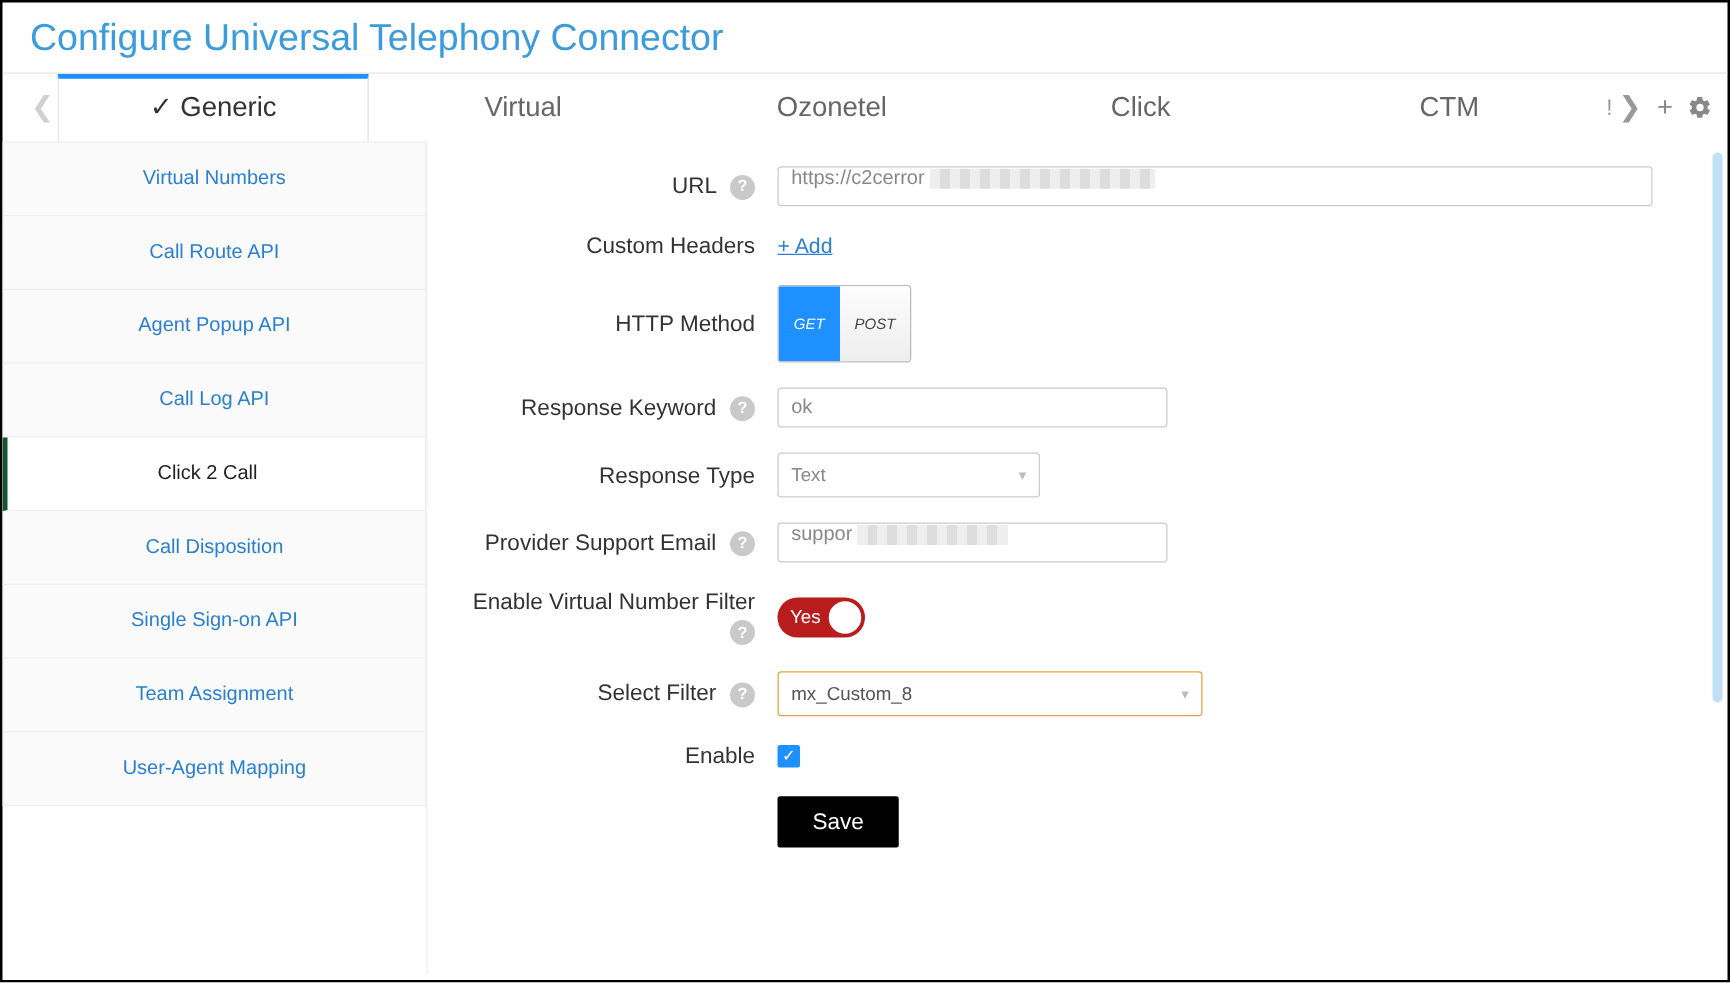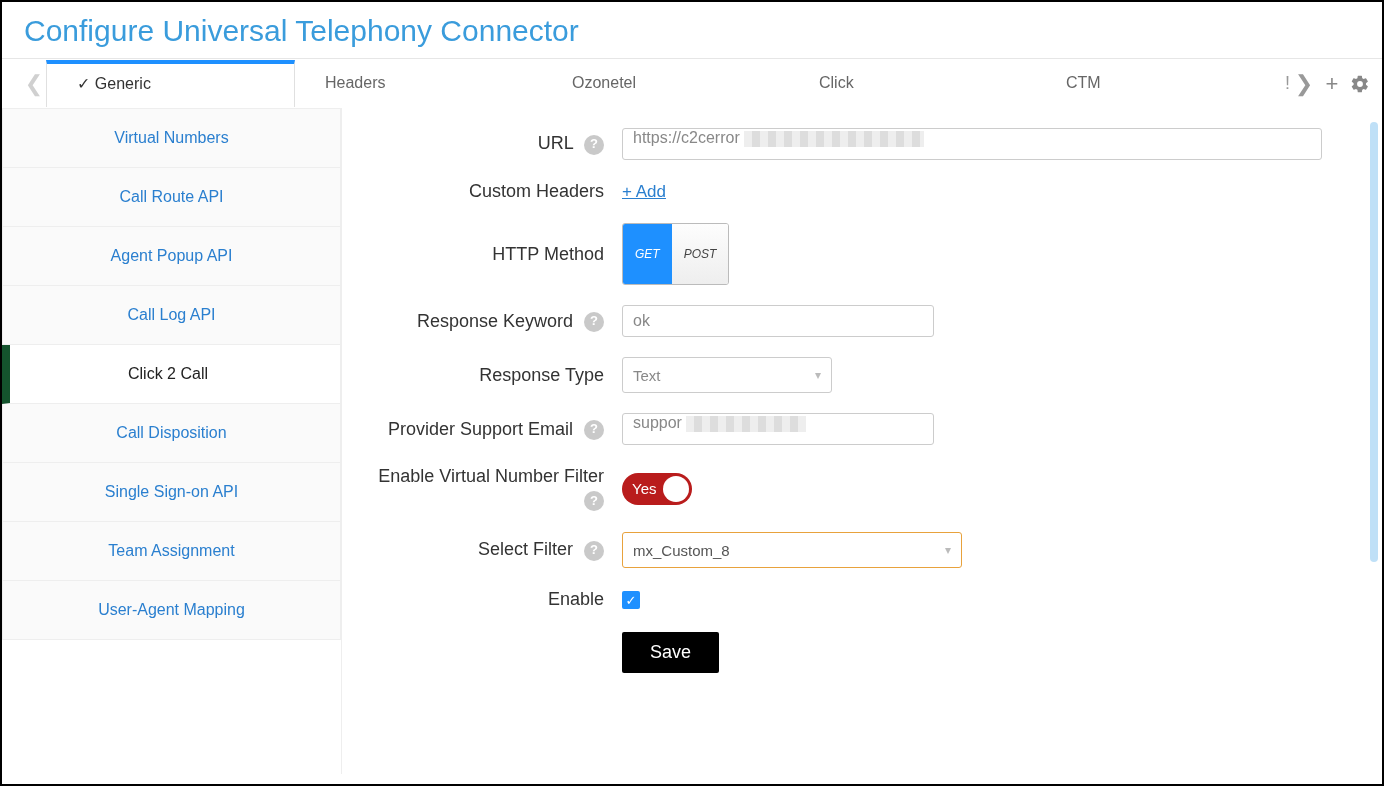--- a/index.html
+++ b/index.html
@@ -53,23 +53,24 @@
     margin-left: 4px;
   }
   .tabs {
     display: flex;
     flex: 1;
     overflow: hidden;
   }
   .tab {
     padding: 14px 30px;
     color: #666;
-    font-size: 16px;
+    font-size: 22px;
     cursor: pointer;
     flex: 1;
+    text-align: center;
     white-space: nowrap;
   }
   .tab.active {
     color: #333;
     border-top: 4px solid #1e90ff;
     border-left: 1px solid #e0e0e0;
     border-right: 1px solid #e0e0e0;
     padding-top: 10px;
     background: #fff;
   }
@@ -89,21 +90,21 @@
     color: #2a7fcf;
     font-size: 16px;
     cursor: pointer;
     background: #fafafa;
     text-align: center;
   }
   .side-item:first-child { border-top: 1px solid #eee; }
   .side-item.active {
     color: #222;
     background: #fff;
-    border-left: 8px solid #14532d;
+    border-left: 4px solid #14532d;
     padding-left: 4px;
   }
   .content {
     flex: 1;
     padding: 20px 40px 20px 20px;
     position: relative;
   }
   .form-row {
     display: flex;
     align-items: center;
@@ -242,21 +243,21 @@
 </head>
 <body>
 
 <div class="outer">
   <div class="page-title">Configure Universal Telephony Connector</div>
 
   <div class="tabs-row">
     <div class="tab-arrow">❮</div>
     <div class="tabs">
       <div class="tab active">✓ Generic</div>
-      <div class="tab">Headers</div>
+      <div class="tab">Virtual</div>
       <div class="tab">Ozonetel</div>
       <div class="tab">Click</div>
       <div class="tab">CTM</div>
     </div>
     <div class="small-s">!</div>
     <div class="tab-arrow right">❯</div>
     <div class="tab-plus">+</div>
     <div class="tab-gear">
       <svg width="20" height="20" viewBox="0 0 24 24" fill="#888">
           <path d="M19.14,12.94a7,7,0,0,0,.05-.94,7,7,0,0,0-.05-.94l2.11-1.65a.5.5,0,0,0,.12-.64l-2-3.46a.5.5,0,0,0-.61-.22l-2.49,1a7,7,0,0,0-1.63-.94l-.38-2.65A.5.5,0,0,0,13.77,2H9.77a.5.5,0,0,0-.49.42L8.9,5.07a7,7,0,0,0-1.63.94l-2.49-1a.5.5,0,0,0-.61.22l-2,3.46a.5.5,0,0,0,.12.64L4.4,11A7,7,0,0,0,4.35,12a7,7,0,0,0,.05.94L2.29,14.59a.5.5,0,0,0-.12.64l2,3.46a.5.5,0,0,0,.61.22l2.49-1a7,7,0,0,0,1.63.94l.38,2.65a.5.5,0,0,0,.49.42h4a.5.5,0,0,0,.49-.42l.38-2.65a7,7,0,0,0,1.63-.94l2.49,1a.5.5,0,0,0,.61-.22l2-3.46a.5.5,0,0,0-.12-.64ZM12,15.5A3.5,3.5,0,1,1,15.5,12,3.5,3.5,0,0,1,12,15.5Z"></path>

